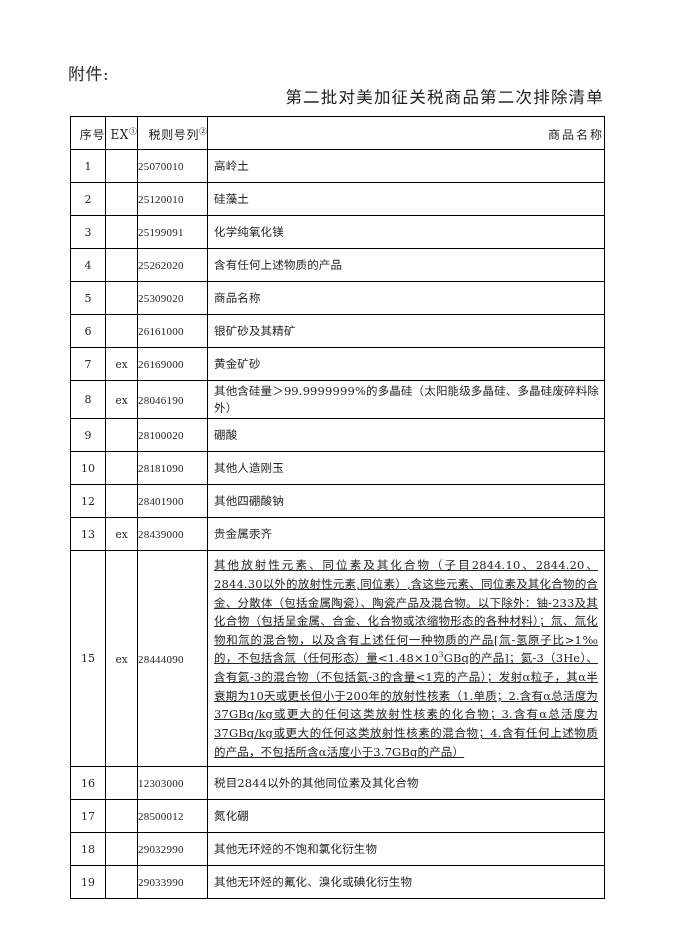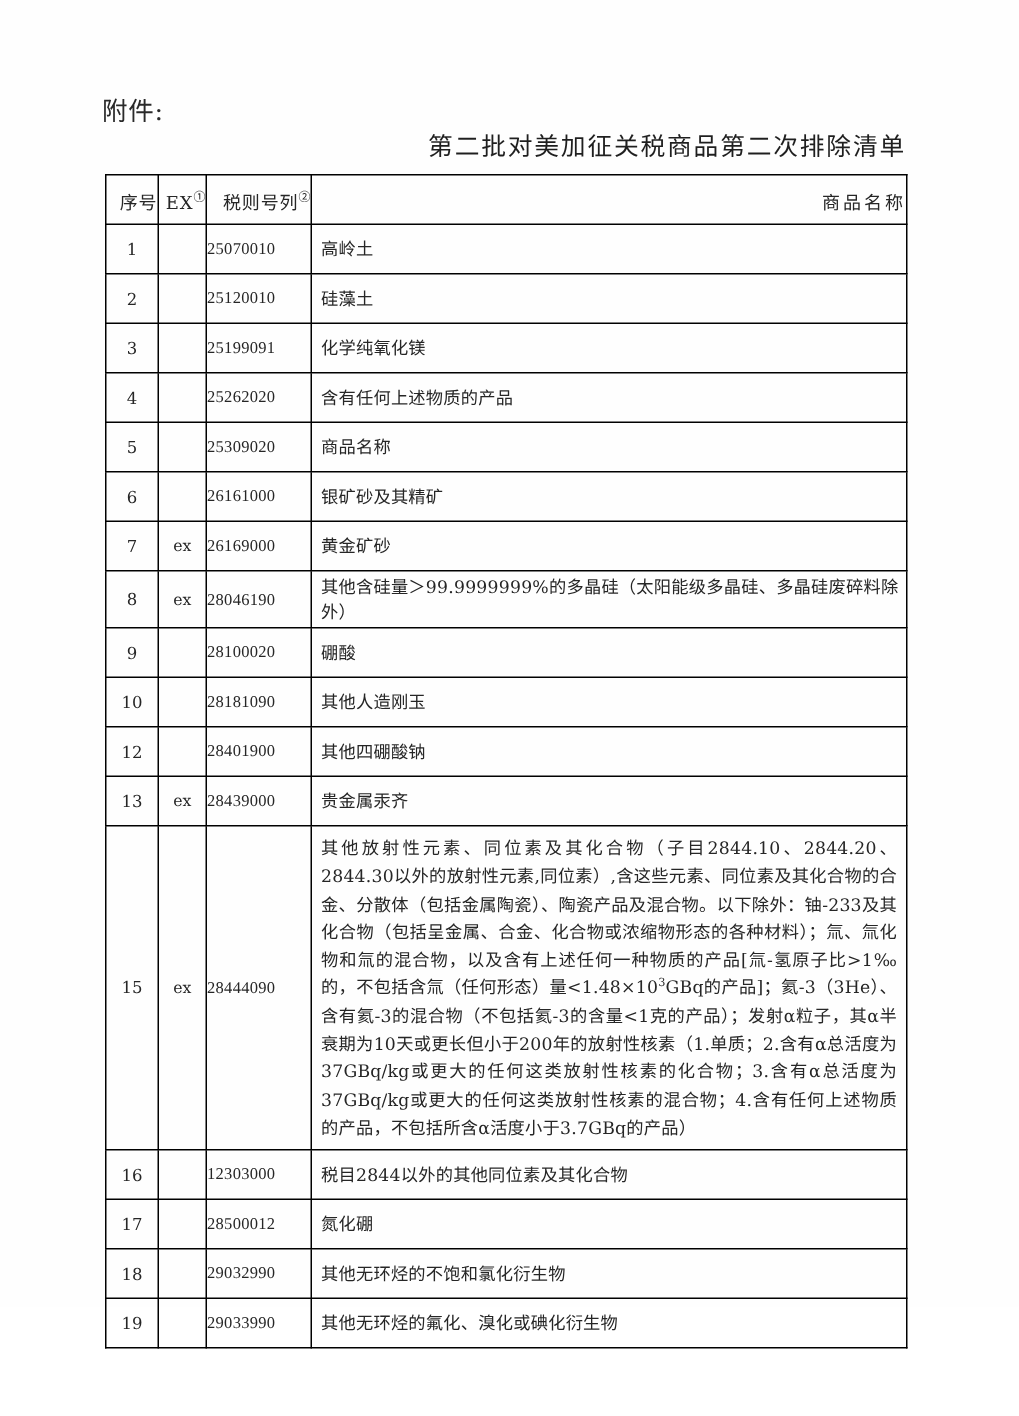--- a/index.html
+++ b/index.html
@@ -99,20 +99,21 @@
     text-align: left;
     padding: 2px 4px 2px 6px;
     font-size: 11.5px;
     line-height: 1.45;
     letter-spacing: 0.15px;
   }
   tr.tall td.name {
     padding: 5px 6px 5px 6px;
     line-height: 1.62;
     text-align: justify;
+    text-decoration: underline;
   }
   tr.tall td.seq,
   tr.tall td.ex,
   tr.tall td.code { vertical-align: middle; }
   sup.exp { font-size: 7.5px; vertical-align: super; }
 </style>
 </head>
 <body>
 
 <div class="page">

